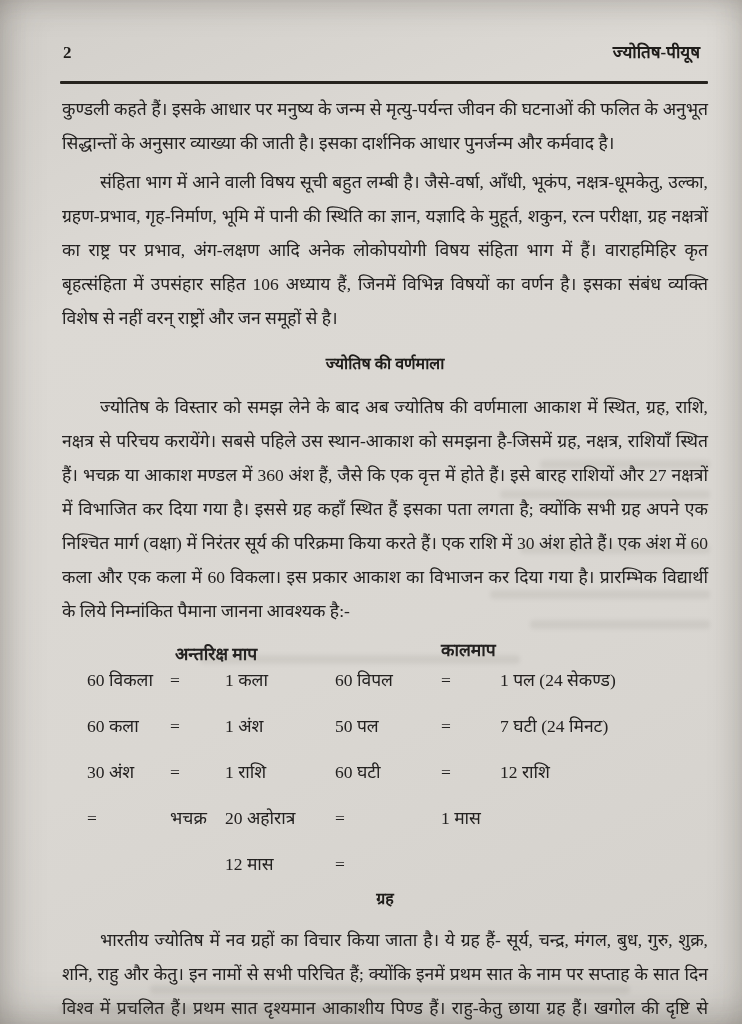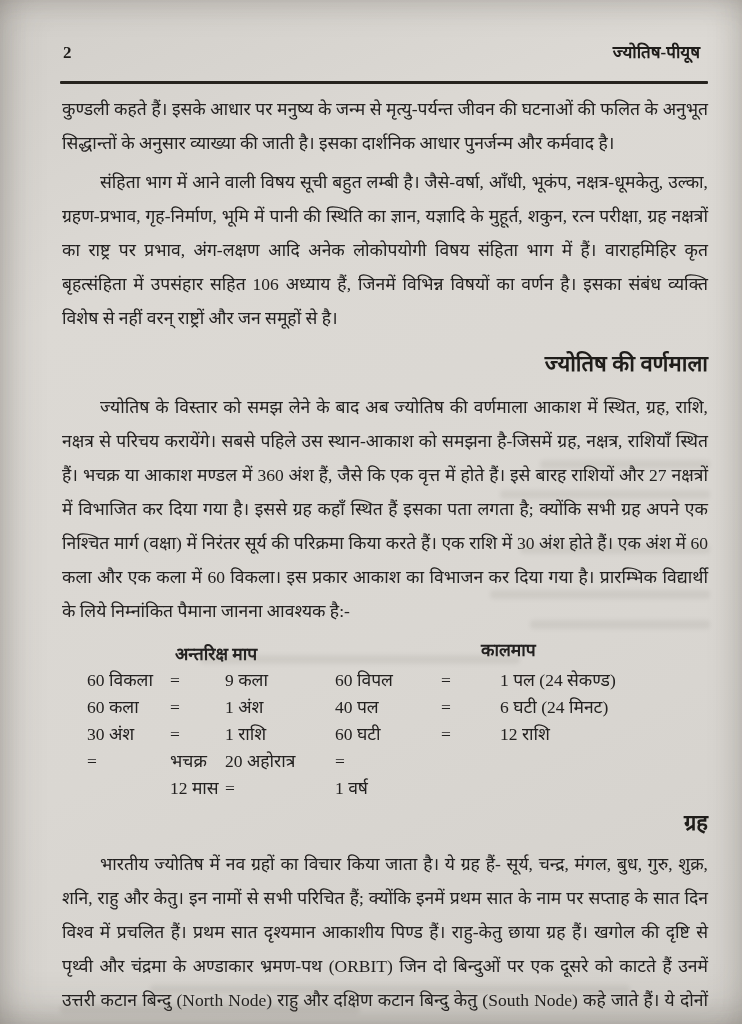--- a/index.html
+++ b/index.html
@@ -31,34 +31,34 @@
     background:#26231e;border-radius:1px;
   }
   .content{
     position:absolute;top:92px;left:62px;width:646px;
     font-size:17.5px;line-height:34px;text-align:justify;
     color:#232120;
   }
   .content p{margin:0 0 5px 0;}
   p.indent{text-indent:38px;}
   h2.sec{
-    font-size:22px;font-weight:bold;margin:12px 0 9px 0;
-    text-align:right;color:#1f1d1a;
+    font-size:16px;font-weight:bold;margin:12px 0 9px 0;
+    text-align:center;color:#1f1d1a;
   }
   h2.sec.tight{margin:10px 0 7px 0;}
   
   .mtable{margin:4px 0 2px 0;font-size:17.5px;}
   .thead{position:relative;height:30px;font-weight:bold;}
   .thead .th1{position:absolute;left:113px;top:4px;}
-  .thead .th2{position:absolute;left:379px;top:0;margin-left:40px;}
+  .thead .th2{position:absolute;left:379px;top:0;}
   .tgrid{
     display:grid;
     grid-template-columns:83px 55px 110px 106px 59px 1fr;
     padding-left:25px;
-    row-gap:2px;
+    row-gap:21px;
   }
   .tgrid span{display:block;height:25px;white-space:nowrap;}
   
   .bleed{
     position:absolute;height:9px;border-radius:4px;
     background:#6b675f;opacity:.10;filter:blur(2.2px);
     pointer-events:none;
   }
 </style>
 </head>
@@ -84,50 +84,50 @@
     <p class="indent">ज्योतिष के विस्तार को समझ लेने के बाद अब ज्योतिष की वर्णमाला आकाश में स्थित, ग्रह, राशि, नक्षत्र से परिचय करायेंगे। सबसे पहिले उस स्थान-आकाश को समझना है-जिसमें ग्रह, नक्षत्र, राशियाँ स्थित हैं। भचक्र या आकाश मण्डल में 360 अंश हैं, जैसे कि एक वृत्त में होते हैं। इसे बारह राशियों और 27 नक्षत्रों में विभाजित कर दिया गया है। इससे ग्रह कहाँ स्थित हैं इसका पता लगता है; क्योंकि सभी ग्रह अपने एक निश्चित मार्ग (वक्षा) में निरंतर सूर्य की परिक्रमा किया करते हैं। एक राशि में 30 अंश होते हैं। एक अंश में 60 कला और एक कला में 60 विकला। इस प्रकार आकाश का विभाजन कर दिया गया है। प्रारम्भिक विद्यार्थी के लिये निम्नांकित पैमाना जानना आवश्यक है:-</p>
 
     <div class="mtable">
       <div class="thead">
         <span class="th1">अन्तरिक्ष माप</span>
         <span class="th2">कालमाप</span>
       </div>
       <div class="tgrid">
         <span>60 विकला</span>
         <span>=</span>
-        <span>9 कला</span>
+        <span>1 कला</span>
         <span>60 विपल</span>
         <span>=</span>
         <span>1 पल (24 सेकण्ड)</span>
 
         <span>60 कला</span>
         <span>=</span>
         <span>1 अंश</span>
-        <span>40 पल</span>
+        <span>50 पल</span>
         <span>=</span>
-        <span>6 घटी (24 मिनट)</span>
+        <span>7 घटी (24 मिनट)</span>
 
         <span>30 अंश</span>
         <span>=</span>
         <span>1 राशि</span>
         <span>60 घटी</span>
         <span>=</span>
 
         <span>12 राशि</span>
         <span>=</span>
         <span>भचक्र</span>
         <span>20 अहोरात्र</span>
         <span>=</span>
+        <span>1 मास</span>
 
         <span></span>
         <span></span>
         <span></span>
         <span>12 मास</span>
         <span>=</span>
-        <span>1 वर्ष</span>
       </div>
     </div>
 
     <h2 class="sec tight">ग्रह</h2>
 
     <p class="indent">भारतीय ज्योतिष में नव ग्रहों का विचार किया जाता है। ये ग्रह हैं- सूर्य, चन्द्र, मंगल, बुध, गुरु, शुक्र, शनि, राहु और केतु। इन नामों से सभी परिचित हैं; क्योंकि इनमें प्रथम सात के नाम पर सप्ताह के सात दिन विश्व में प्रचलित हैं। प्रथम सात दृश्यमान आकाशीय पिण्ड हैं। राहु-केतु छाया ग्रह हैं। खगोल की दृष्टि से पृथ्वी और चंद्रमा के अण्डाकार भ्रमण-पथ (ORBIT) जिन दो बिन्दुओं पर एक दूसरे को काटते हैं उनमें उत्तरी कटान बिन्दु (North Node) राहु और दक्षिण कटान बिन्दु केतु (South Node) कहे जाते हैं। ये दोनों बिन्दु ग्रहों की तरह गतिशील हैं तथा वक्र (उल्टी) गति से चलते हैं। भारतीय आचार्यों ने प्रज्ञाचक्षु से इनके प्रभाव को अनुभव कर इन्हें ग्रहों में स्थान दिया है। कालान्तर में कुछ वर्ष पूर्व हुई खोज के अनुसार ज्योतिष में नवीन ग्रह यूरेनस, नेपच्यून, प्लूटो शामिल कर लिये गये हैं। यूरेनस की खोज सन् 1789 में, नेपच्यून की 1846 में और प्लूटो की 1930 में हुई है। खगोल की दृष्टि से सूर्य ग्रह (Planet) नहीं, वरन् स्वयं के प्रकाश से प्रकाशवान् तारा (Star) है और चन्द्रमा पृथ्वी का उपग्रह है। फलित में इनके पारस्परिक संबंध को समझने में सरलता हो इसलिये सभी को ग्रह की संज्ञा दी गयी है।</p>
 
   </div>
 
   <div class="bleed" style="left:540px;top:460px;width:170px;"></div>

